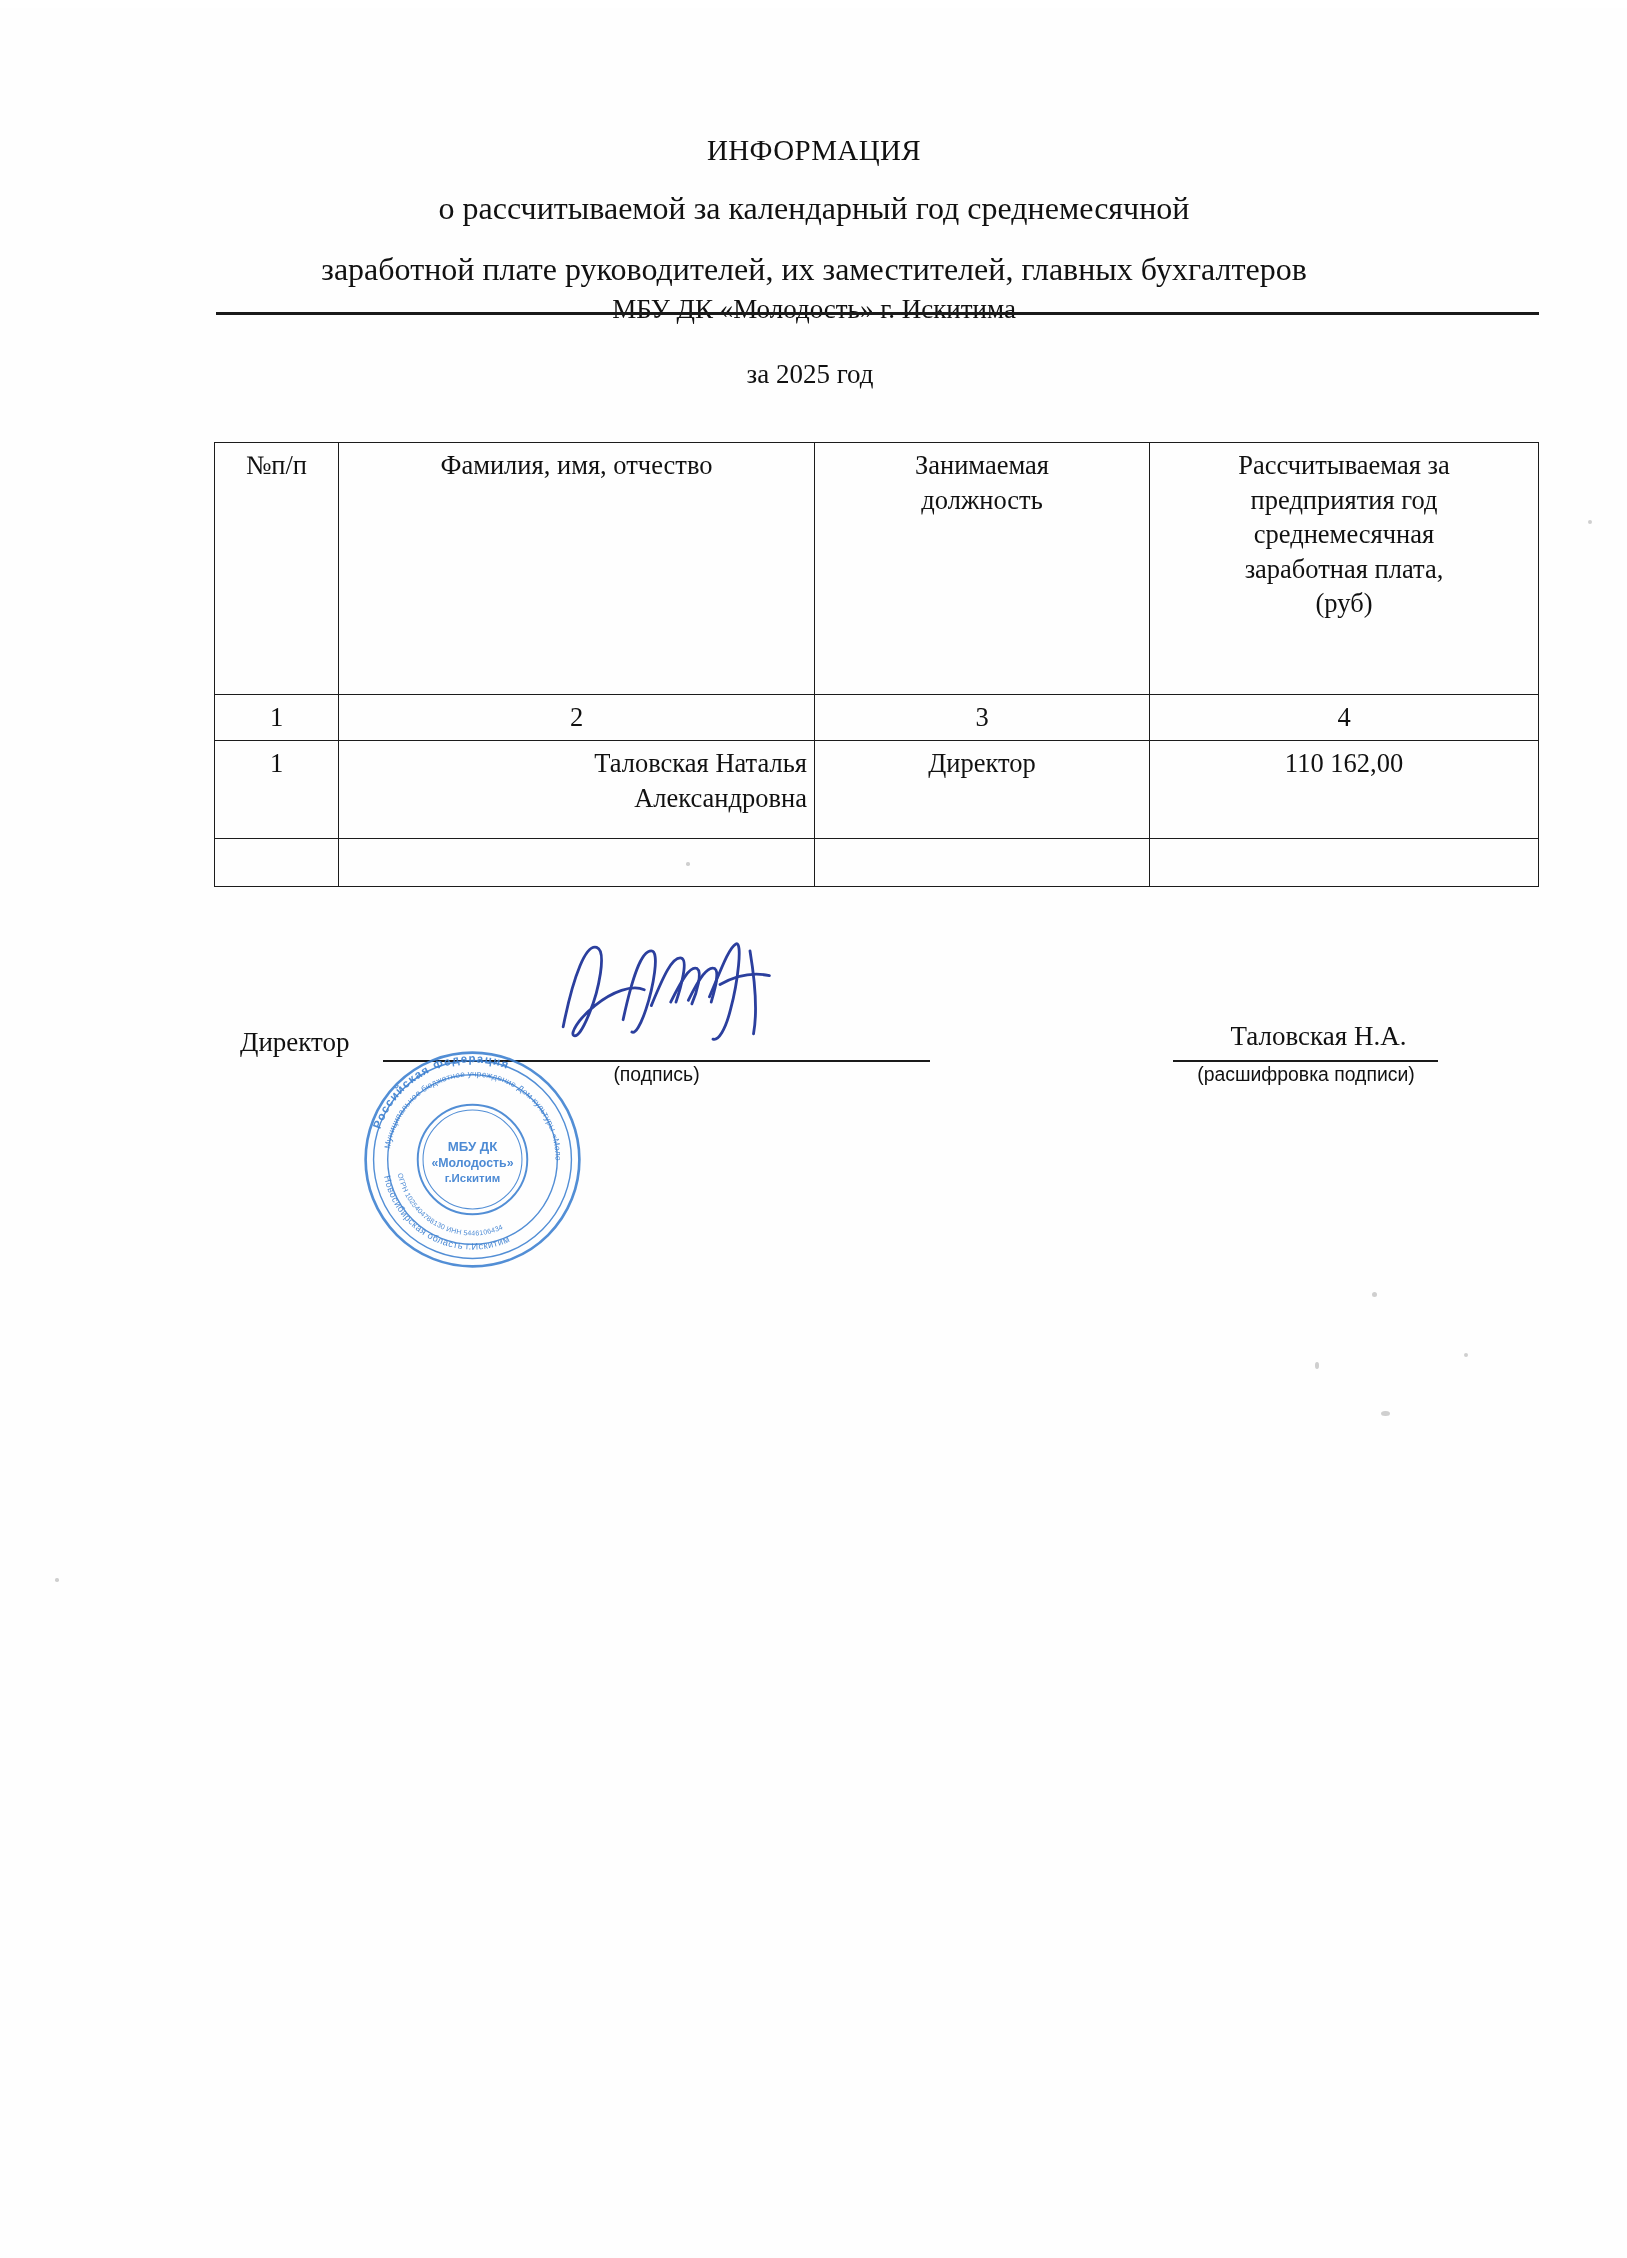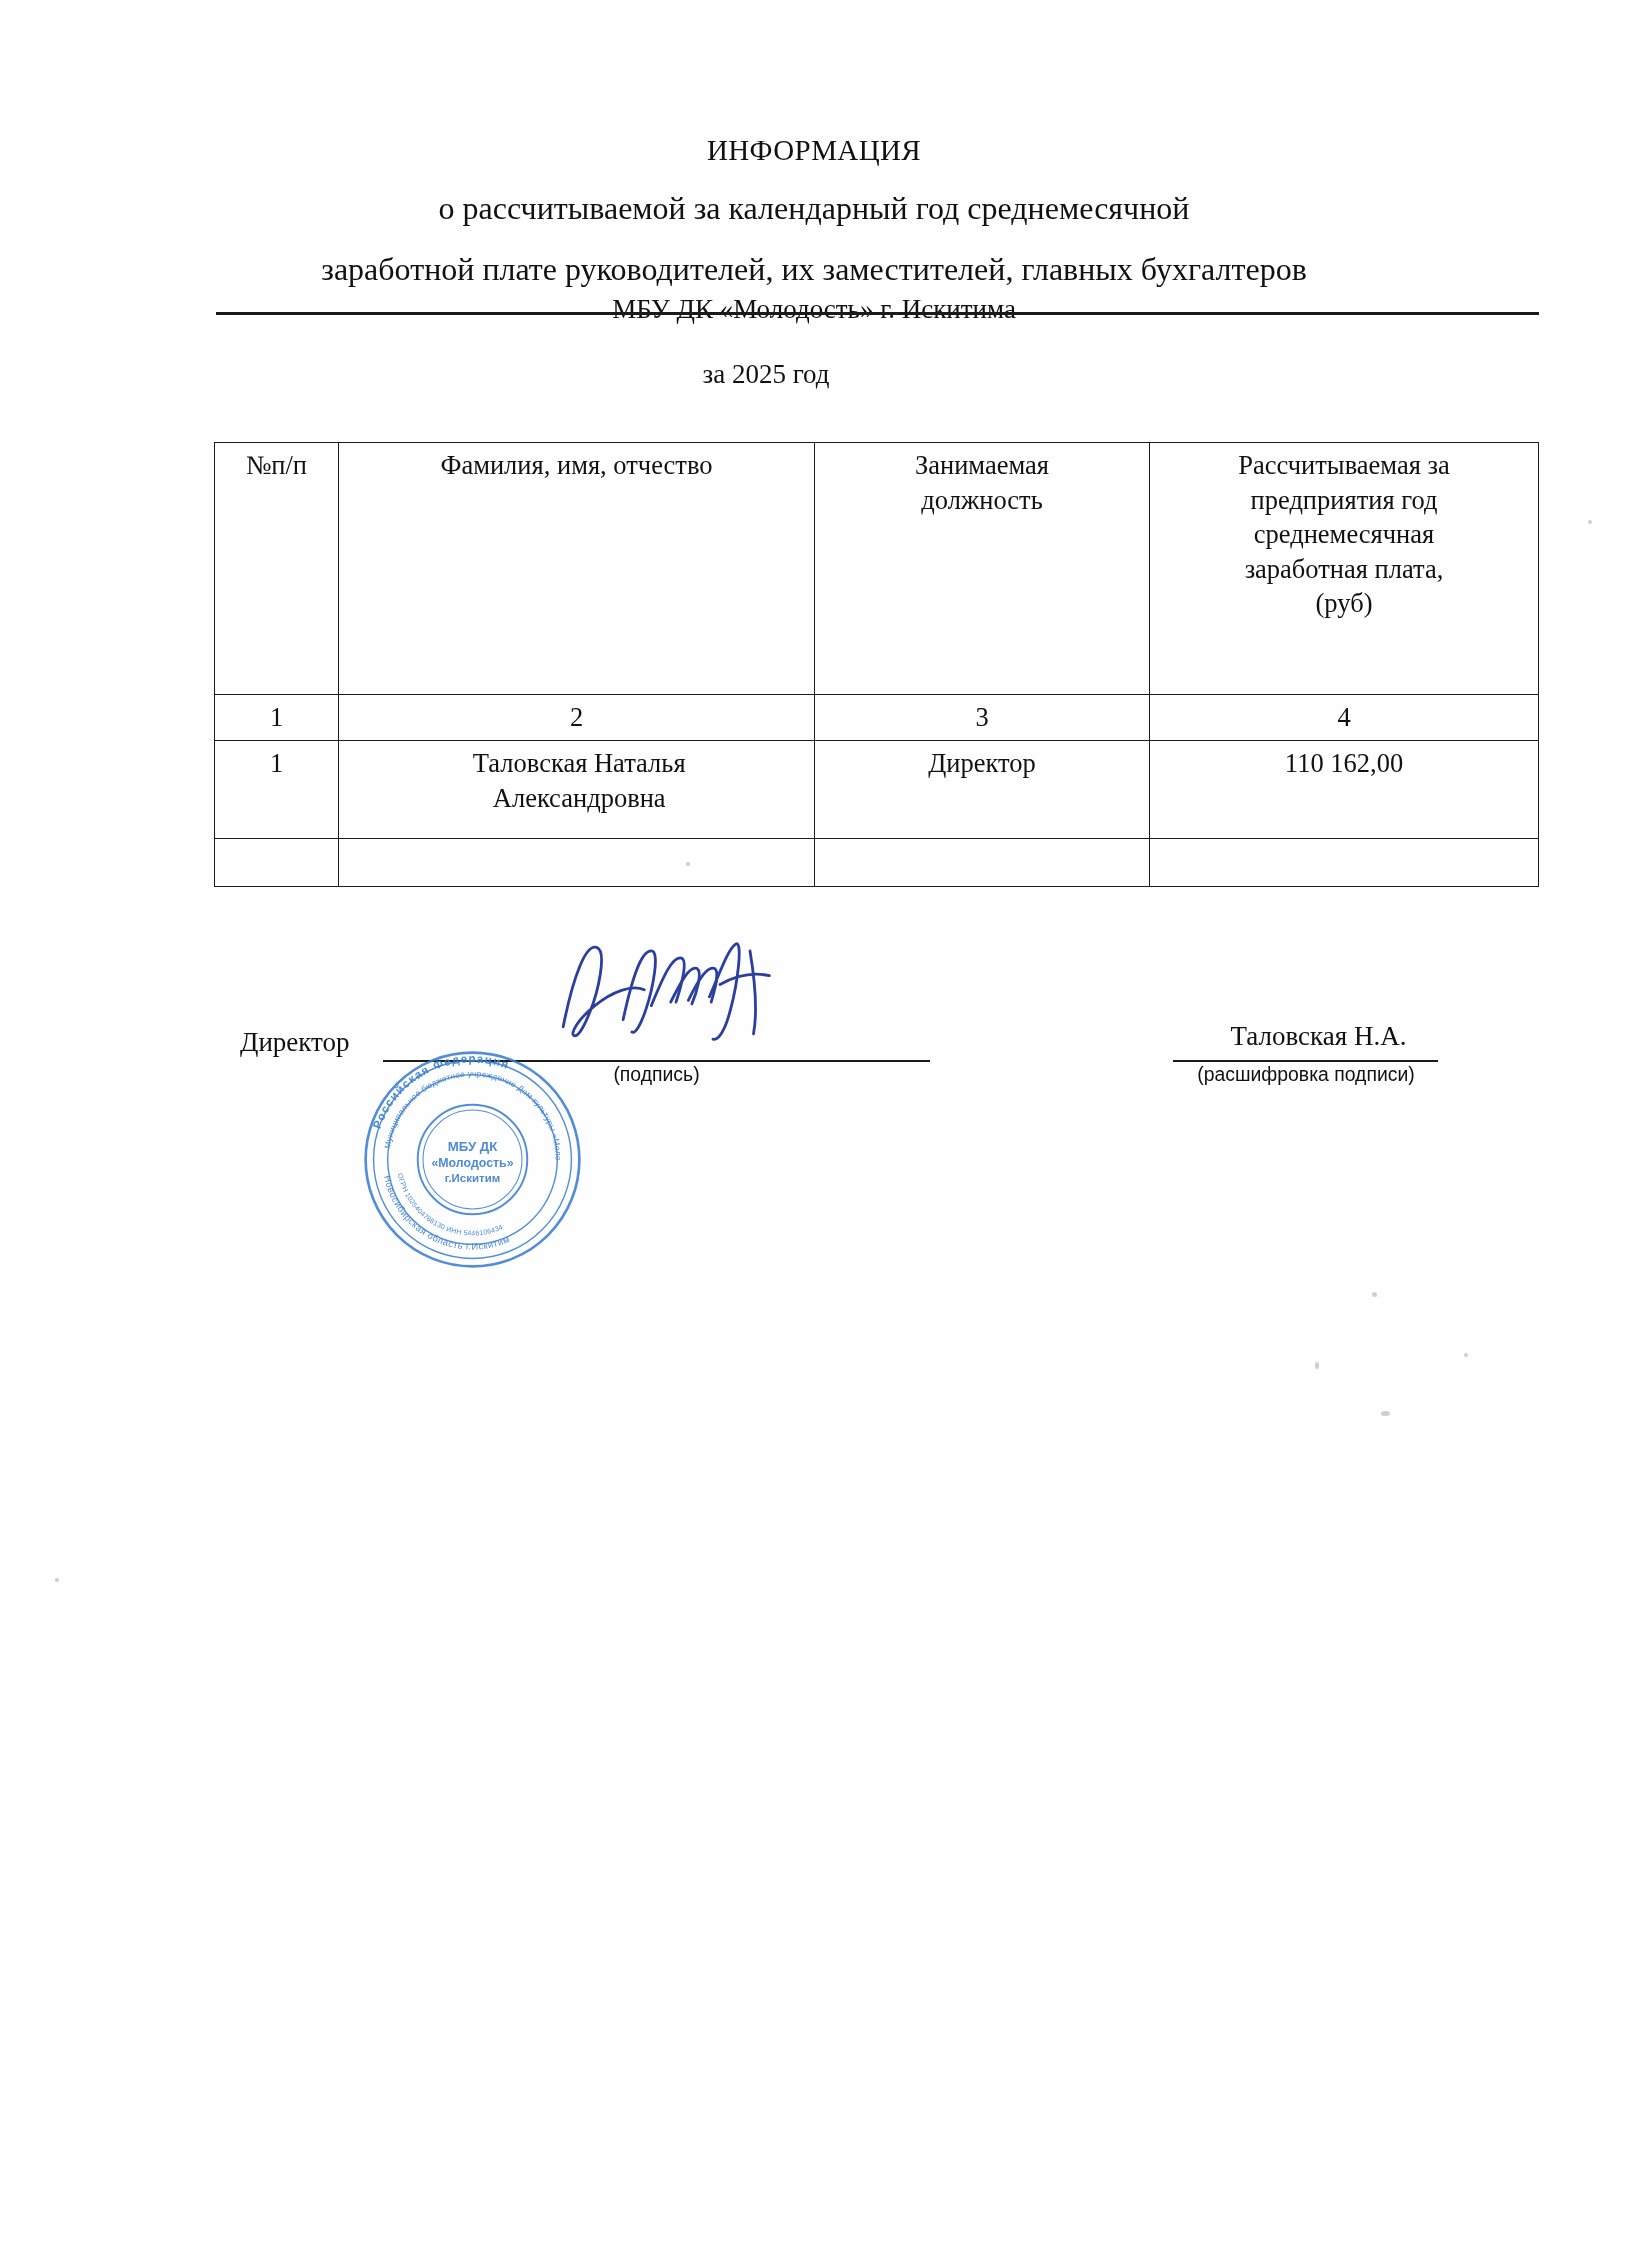--- a/index.html
+++ b/index.html
@@ -64,20 +64,21 @@
     font-family: "Liberation Sans", sans-serif;
     color: #1b1b1b;
   }
   .year-line {
     position: absolute;
     left: 0;
     top: 351px;
     width: 1532px;
     text-align: center;
     font-size: 27px;
+    padding-left: 44px;
   }
 
   
   .table-wrap {
     position: absolute;
     left: 214px;
     top: 434px;
     width: 1324px;
   }
   table.info-table {
@@ -110,21 +111,21 @@
     height: 42px;
     vertical-align: middle;
     padding-top: 1.8px;
     padding-bottom: 1.8px;
   }
   tr.data-row td {
     height: 86px;
     line-height: 1.30;
   }
   tr.data-row td.c-num { text-align: center; vertical-align: top; }
-  tr.data-row td.c-name { text-align: center; padding-left: 12.4px; }
+  tr.data-row td.c-name { text-align: right; padding-left: 12.4px; }
   tr.data-row td.c-pos { text-align: center; }
   tr.data-row td.c-sal { text-align: center; margin-top: 29px; }
   tr.empty-row td {
     height: 37px;
   }
 
   
   .sig-area {
     position: absolute;
     left: 0;

